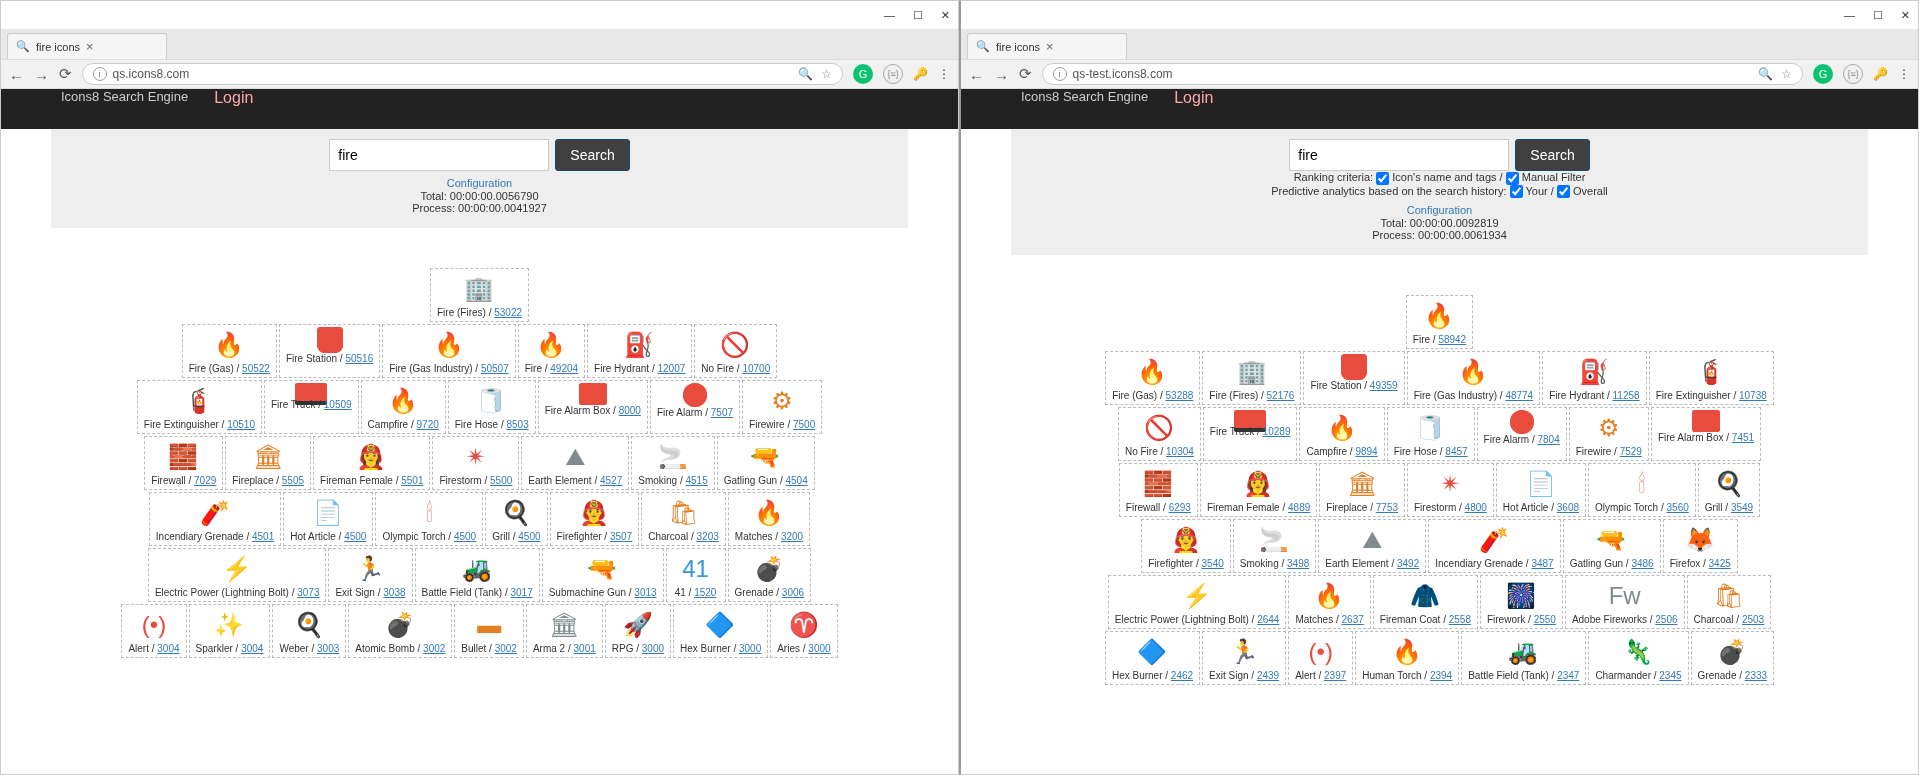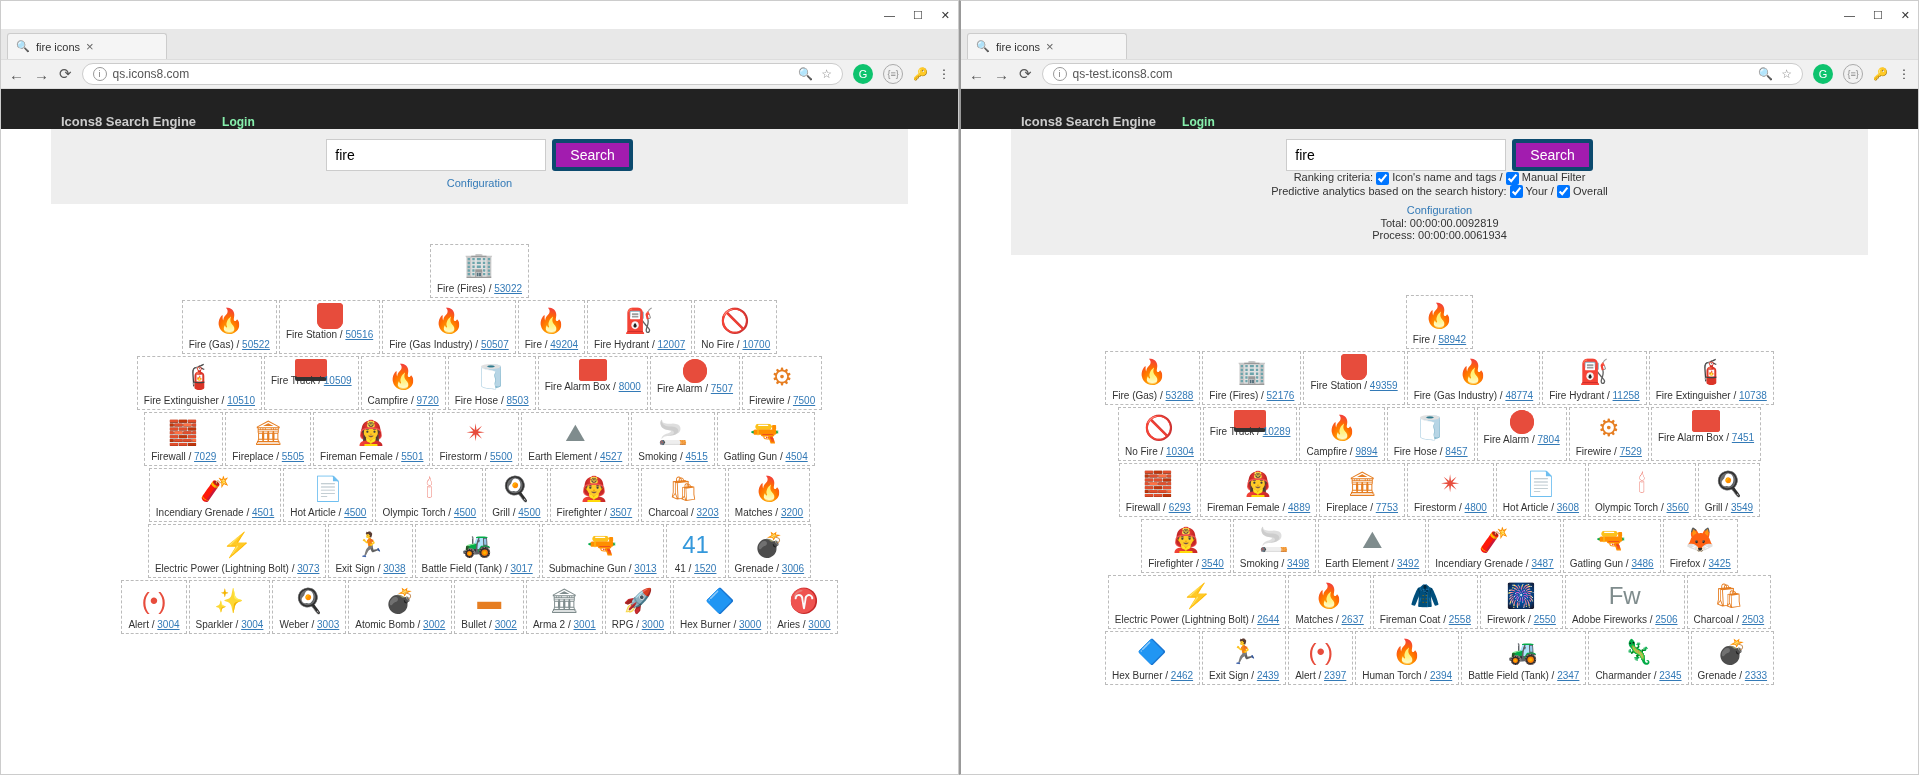--- a/index.html
+++ b/index.html
@@ -15,27 +15,27 @@
 .tab-close { font-size: 13px; color: #666; }
 .addrbar { height: 30px; background: #f1f1f1; border-top: 1px solid #ddd; border-bottom: 1px solid #ddd; display: flex; align-items: center; padding: 0 8px; gap: 10px; }
 .navbtn { color: #555; font-size: 15px; }
 .addr { flex: 1; background: #fff; border: 1px solid #ccc; border-radius: 14px; height: 22px; display: flex; align-items: center; padding: 0 10px; font-size: 12px; color: #555; }
 .addr .info { margin-right: 6px; color: #777; border: 1px solid #999; border-radius: 50%; width: 14px; height: 14px; display: inline-flex; align-items: center; justify-content: center; font-size: 9px; }
 .addr .right { margin-left: auto; display: flex; gap: 8px; color: #888; }
 .ext { width: 20px; height: 20px; border-radius: 50%; display: inline-flex; align-items: center; justify-content: center; font-size: 11px; }
 .ext.green { background: #0ec36e; color: #fff; }
 .ext.code { border: 1px solid #aaa; color: #888; font-size: 9px; }
 .page { flex: 1; overflow: hidden; }
-.blackbar { background: #222; color: #bbb; height: 40px; display: flex; align-items: flex-end; padding: 0 60px; gap: 26px; font-size: 13px; font-weight: bold; }
+.blackbar { background: #222; color: #bbb; height: 40px; display: flex; align-items: flex-start; padding: 0 60px; gap: 26px; font-size: 13px; }
 .brand { color: #ccc; }
-.login { color: #86efac; font-size: 12px; }
+.login { color: #fca5a5; font-size: 16px; }
 .searchpanel { background: #eee; margin: 0 50px; padding: 10px 0 14px; text-align: center; }
 .searchrow { display: flex; justify-content: center; gap: 6px; }
 .searchbox { width: 220px; height: 32px; border: 1px solid #ccc; padding: 0 8px; font-size: 14px; }
-.searchbtn { background: #a21caf; color: #fff; border: 4px solid #0c4a6e; padding: 0 14px; height: 32px; font-size: 14px; border-radius: 3px; }
+.searchbtn { background: #404040; color: #fff; border: 1px solid #0c4a6e; padding: 0 14px; height: 32px; font-size: 14px; border-radius: 3px; }
 .criteria { font-size: 11px; color: #333; margin-top: 0; }
 .criteria input { vertical-align: middle; }
 .cfglink { font-size: 11px; color: #337ab7; margin-top: 6px; display: inline-block; }
 .statline { font-size: 11px; color: #333; }
 .results { padding: 40px 20px 10px; text-align: center; }
 .row-wrap { display: flex; justify-content: center; flex-wrap: nowrap; gap: 2px; margin-bottom: 2px; }
 .card { border: 1px dashed #bbb; padding: 2px 6px 3px; display: flex; flex-direction: column; align-items: center; min-width: 60px; }
 .iconbox { width: 40px; height: 36px; display: flex; align-items: center; justify-content: center; font-size: 24px; }
 .cap { font-size: 10px; white-space: nowrap; }
 .cap .lbl { color: #333; }
@@ -89,21 +89,21 @@
         <span>⋮</span>
       </div>
       <div class="page">
         <div class="blackbar">
           <span class="brand">Icons8 Search Engine</span>
           <span class="login">Login</span>
         </div>
         <div class="searchpanel"><div class="searchrow">
             <input class="searchbox" value="fire" style="">
             <button class="searchbtn">Search</button>
-          </div><a class="cfglink">Configuration</a></div>
+          </div><a class="cfglink">Configuration</a><div class="statline">Total: 00:00:00.0056790</div><div class="statline">Process: 00:00:00.0041927</div></div>
         <div class="results">
           <div class="row-wrap">
             <div class="card">
               <div class="iconbox fire-orange">🏢</div>
               <div class="cap"><span class="lbl">Fire (Fires)</span><span class="sep"> / </span><a class="sc">53022</a></div>
             </div>
           </div>
           <div class="row-wrap">
             <div class="card">
               <div class="iconbox fire-blue">🔥</div>

